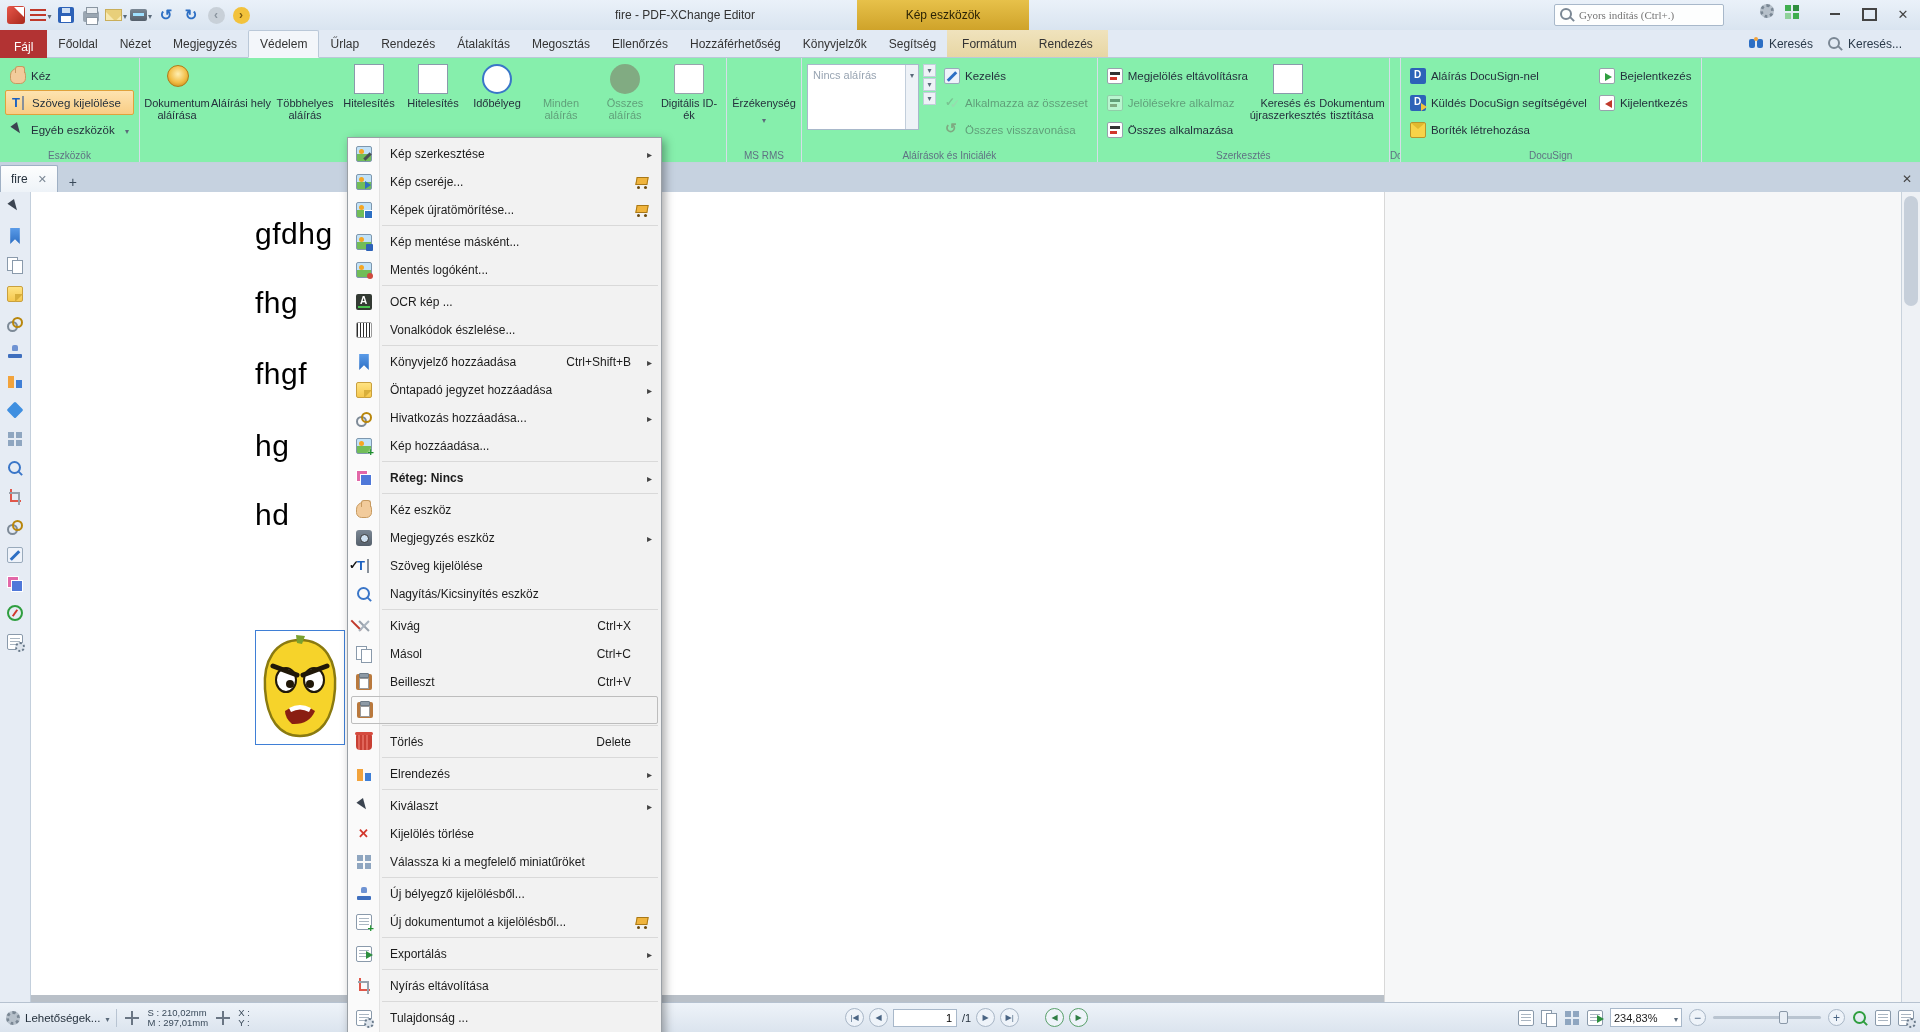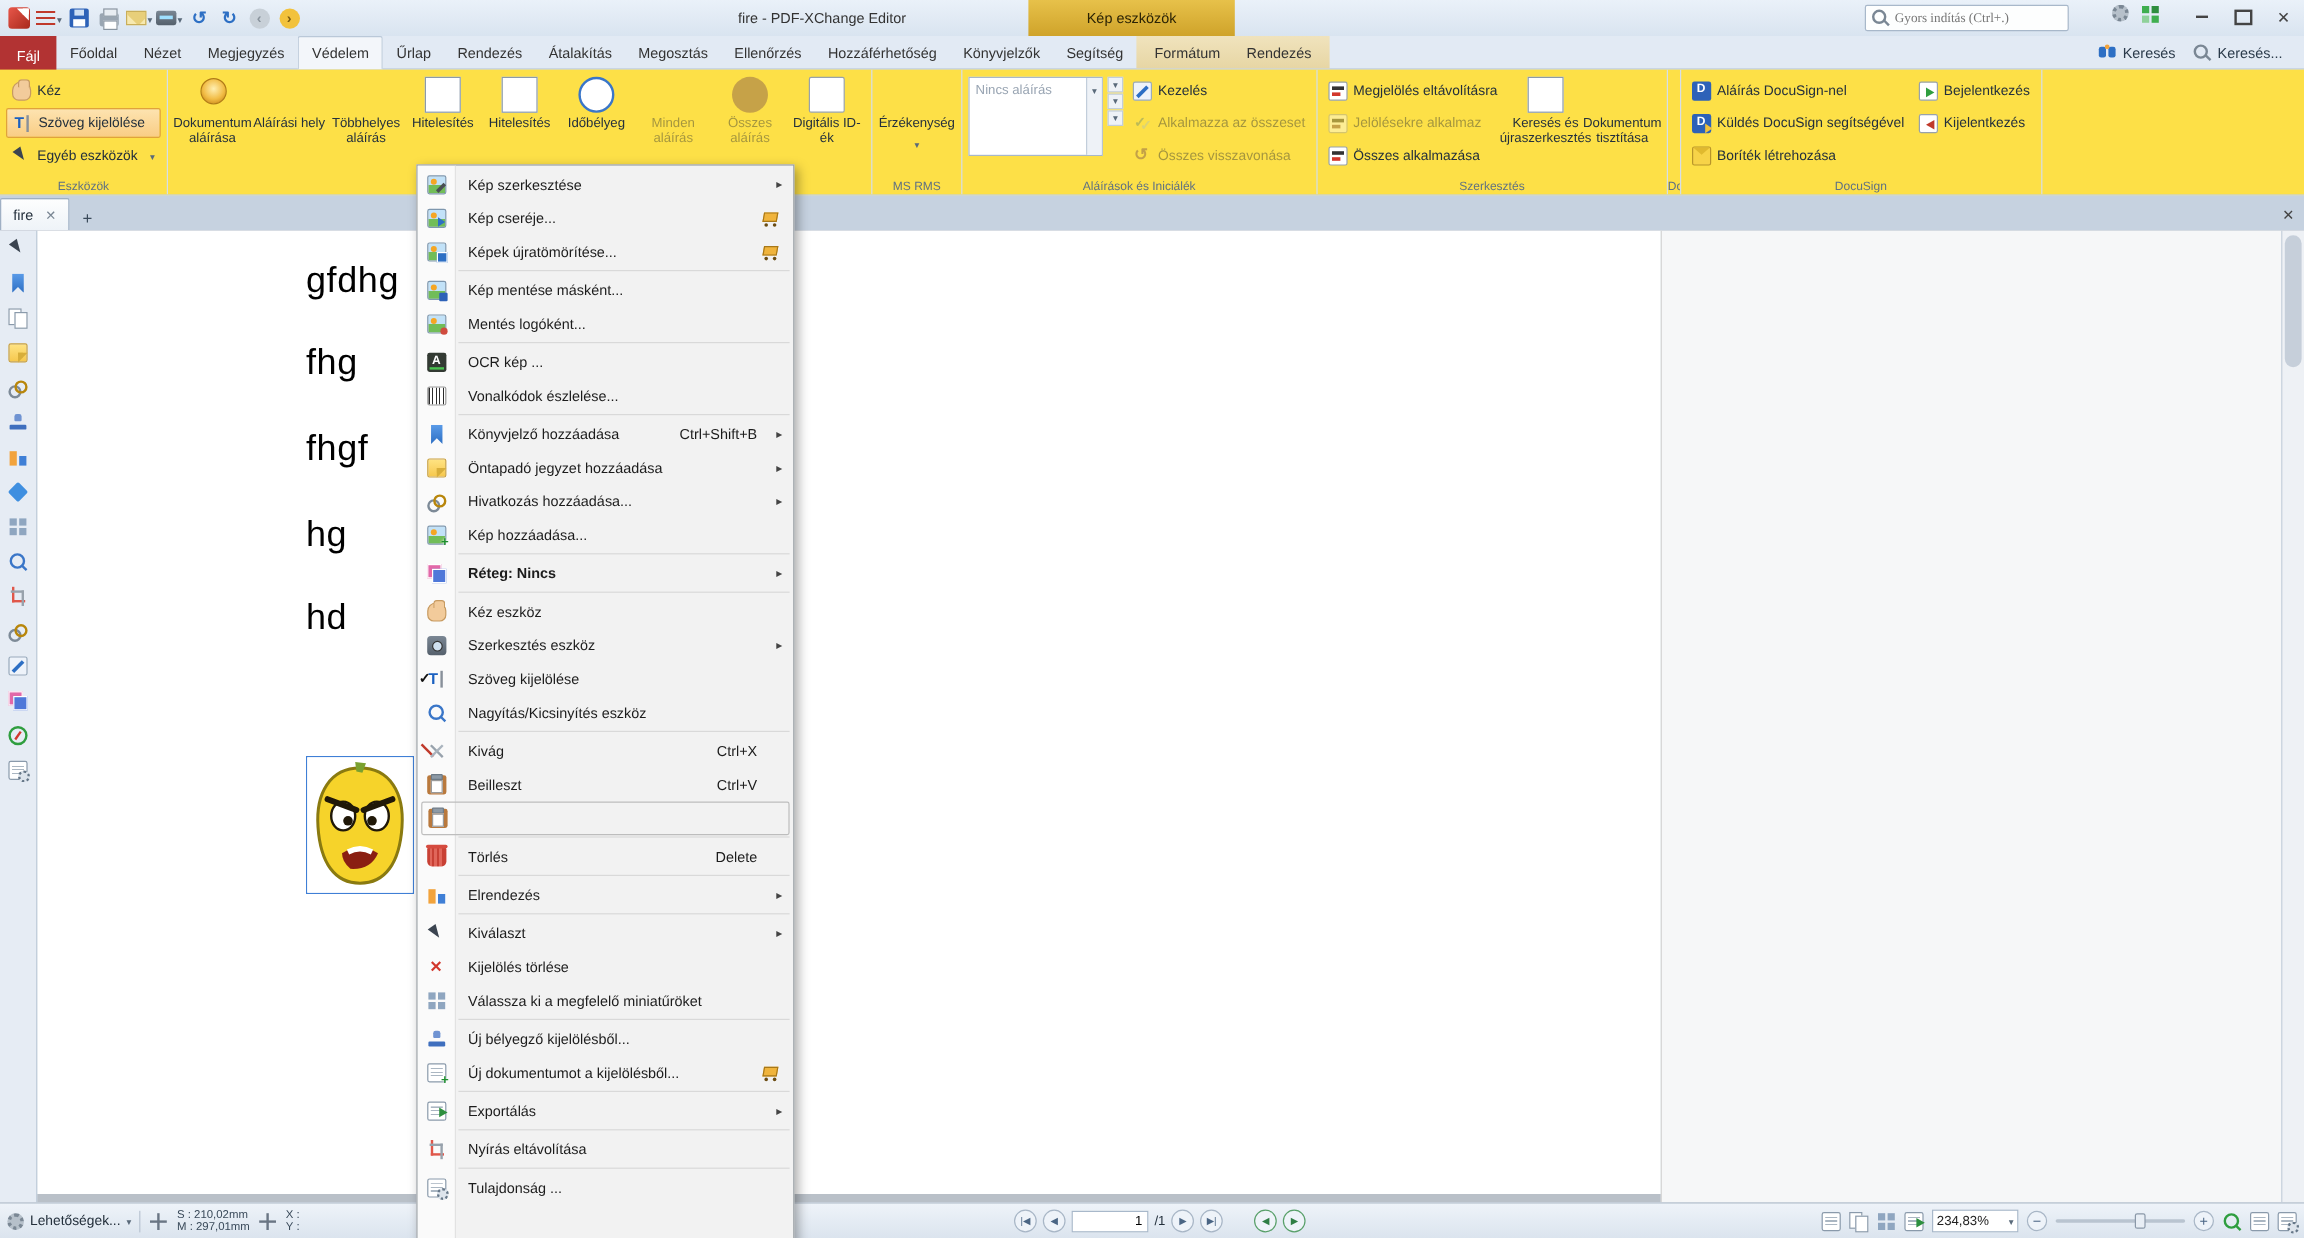--- a/index.html
+++ b/index.html
@@ -169,21 +169,21 @@
   .tabrow{position:absolute;left:0;top:30px;right:0;height:28px;background:#e2eaf4;display:flex;align-items:stretch;border-bottom:1px solid #bac8d8}
   .tab{padding:0 11px;display:flex;align-items:center;font-size:12px;color:#333;white-space:nowrap}
   .tab.file{background:#b23333;color:#fff;padding:17px 14px}
   .tab.active{background:#f3f6fa;border:1px solid #bac8d8;border-bottom:1px solid #f3f6fa;margin-bottom:-1px;border-radius:2px 2px 0 0}
   .tabstrip{display:flex}
   .ctxzone{display:flex;background:linear-gradient(#f0e3bd,#e7d6a4);padding:0 4px}
   .tab-find{margin-left:auto;display:flex;align-items:center;gap:14px;padding-right:18px}
   .findbtn{display:flex;align-items:center;gap:5px;font-size:12px;color:#2a3a4a}
 
   
-  .ribbon{position:absolute;left:0;top:58px;right:0;height:105px;background:#fde047;border-bottom:1px solid #c5d1de;display:flex;overflow:hidden}
+  .ribbon{position:absolute;left:0;top:58px;right:0;height:105px;background:#86efac;border-bottom:1px solid #c5d1de;display:flex;overflow:hidden}
   .rgroup{position:relative;height:100%;border-right:1px solid #d5dee8;padding:3px 5px 14px;display:flex;align-items:flex-start}
   .glabel{position:absolute;left:0;right:0;bottom:1px;text-align:center;font-size:10px;color:#5f7183;white-space:nowrap;overflow:hidden}
   .g-tools{width:140px;display:block}
   .toolrow{height:25px;display:flex;align-items:center;gap:5px;padding:0 5px;font-size:11.5px;margin:2px 0;border-radius:2px;white-space:nowrap;color:#24303c}
   .toolrow.selected{background:linear-gradient(#fde3b0,#f9cd85);border:1px solid #e0a23c}
   .toolrow .dd{margin-left:auto}
   .bigrow{display:flex}
   .bigbtn{width:64px;min-height:86px;display:flex;flex-direction:column;align-items:center;padding-top:3px;gap:3px;text-align:center;cursor:default}
   .blbl{font-size:11px;line-height:12px;color:#24303c}
   .dis{opacity:.42;filter:grayscale(.7)}
@@ -707,39 +707,44 @@
         <span class="lbl bold">Réteg: Nincs</span>
         <span class="subarr">▸</span>
       </div>
       <div class="msep"></div>
       <div class="mi">
         <span class="ic k-hand"></span>
         <span class="lbl">Kéz eszköz</span>
       </div>
       <div class="mi">
         <span class="ic k-camera"></span>
-        <span class="lbl">Szerkesztés eszköz</span>
+        <span class="lbl">Megjegyzés eszköz</span>
         <span class="subarr">▸</span>
       </div>
       <div class="mi">
         <span class="chk">✓</span>
         <span class="ic k-textsel"></span>
         <span class="lbl">Szöveg kijelölése</span>
       </div>
       <div class="mi">
         <span class="ic k-zoom"></span>
         <span class="lbl">Nagyítás/Kicsinyítés eszköz</span>
       </div>
       <div class="msep"></div>
       <div class="mi">
         <span class="ic k-cut"></span>
         <span class="lbl">Kivág</span>
         <span class="sc">Ctrl+X</span>
       </div>
       <div class="mi">
+        <span class="ic k-copy"></span>
+        <span class="lbl">Másol</span>
+        <span class="sc">Ctrl+C</span>
+      </div>
+      <div class="mi">
         <span class="ic k-paste"></span>
         <span class="lbl">Beilleszt</span>
         <span class="sc">Ctrl+V</span>
       </div>
       <div class="mi framed">
         <span class="ic k-paste2"></span>
         <span class="lbl"></span>
       </div>
       <div class="msep"></div>
       <div class="mi">

